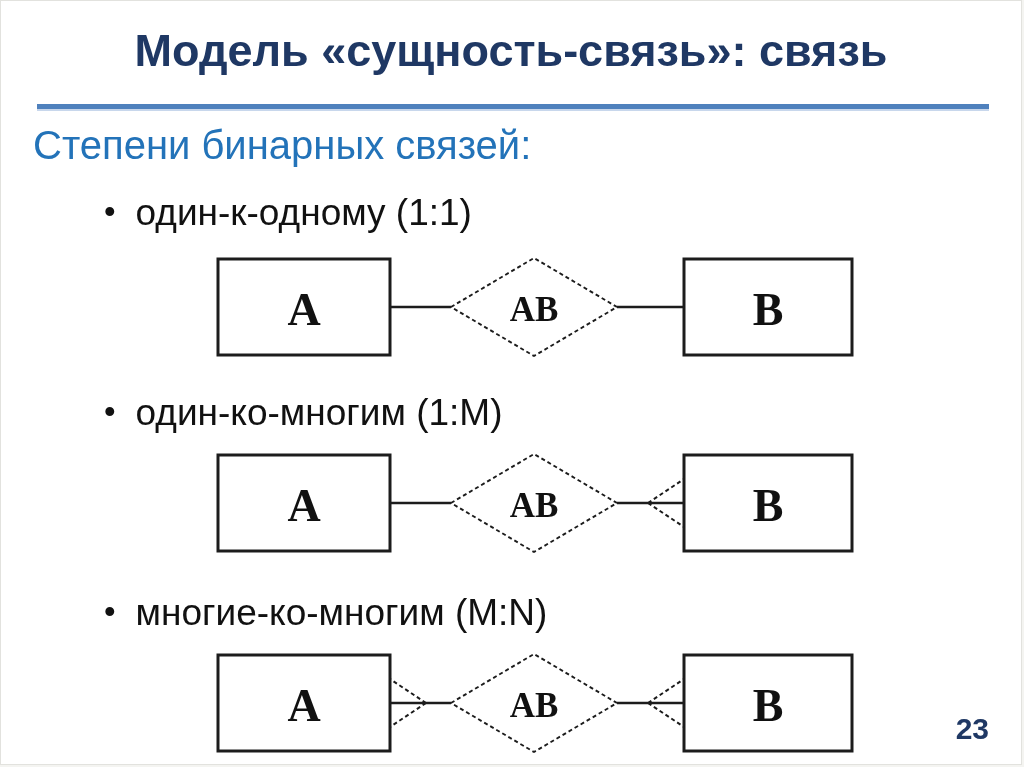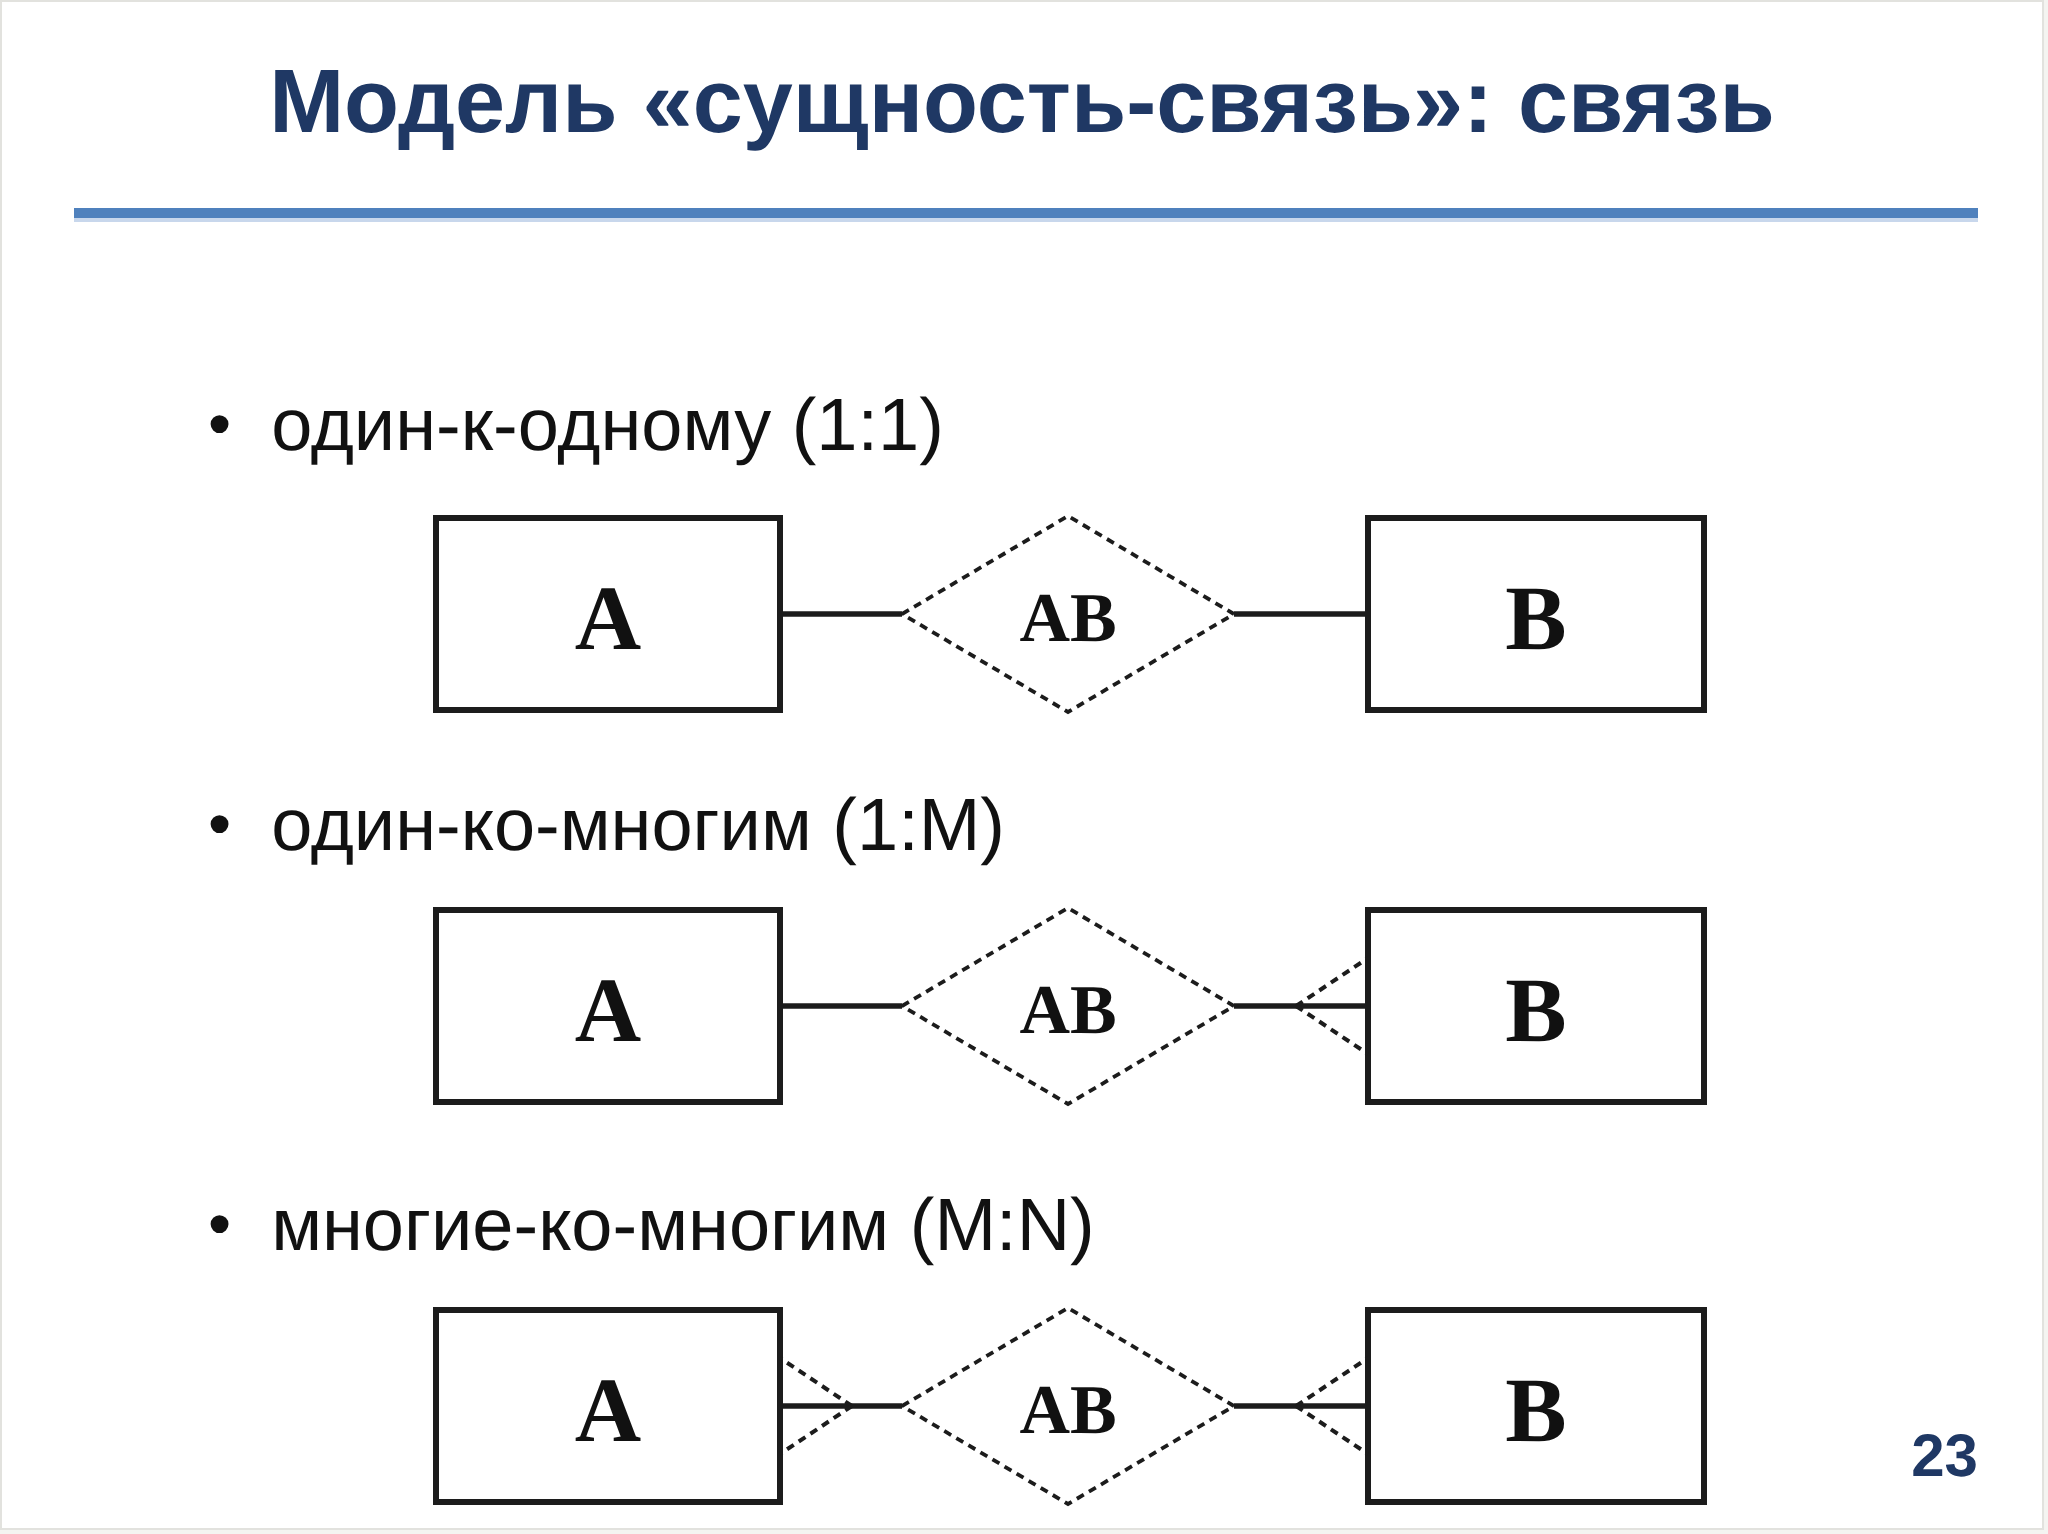--- a/index.html
+++ b/index.html
@@ -83,20 +83,21 @@
 </style>
 </head>
 <body>
 
 <div class="slide">
 
   <div class="title">Модель «сущность-связь»: связь</div>
 
   <div class="rule"></div>
 
+  <div class="subtitle">Степени бинарных связей:</div>
 
   <div class="bullet-row b1">
     <span class="dot">•</span>
     <span>один-к-одному (1:1)</span>
   </div>
   <div class="diagram d1">
     <svg viewBox="0 0 655 110">
       <rect class="entity" x="10" y="7" width="172" height="96"></rect>
       <line class="connector" x1="182" y1="55" x2="243" y2="55"></line>
       <polygon class="diamond" points="243,55 326,6 409,55 326,104"></polygon>

